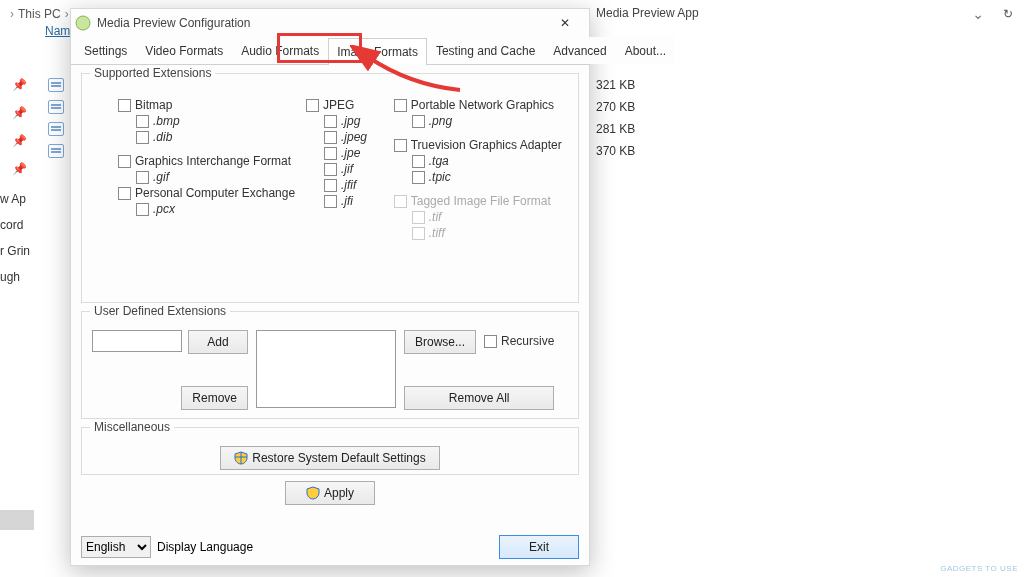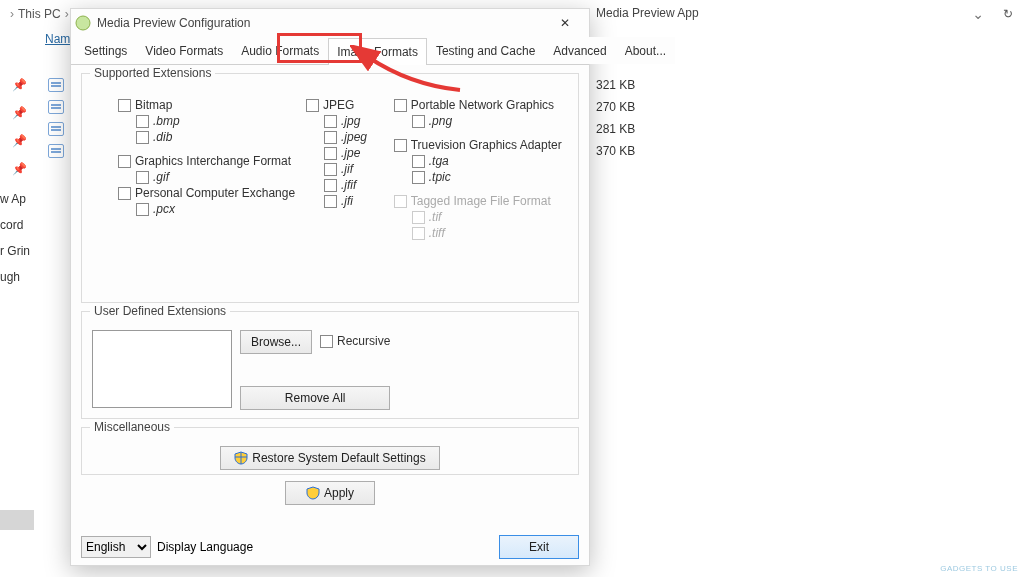--- a/index.html
+++ b/index.html
@@ -5,21 +5,21 @@
   * { box-sizing: border-box; font-family: "Segoe UI", Tahoma, sans-serif; font-size: 12px; }
   body { margin: 0; background: #fff; width: 1024px; height: 577px; overflow: hidden; position: relative; }
 
   
   .explorer-bar { position: absolute; top: 0; left: 0; right: 0; height: 28px; display: flex; align-items: center; padding: 0 6px; color: #333; }
   .explorer-bar .crumb { color: #555; }
   .explorer-bar .sep { margin: 0 4px; color: #888; }
   .refresh-btn { position: absolute; right: 6px; top: 4px; width: 20px; height: 20px; display:flex; align-items:center; justify-content:center; color:#555;}
   .chev-exp { position:absolute; right:40px; top:6px; color:#777; font-size:14px; }
 
-  .col-header { position: absolute; left: 45px; top: 32px; color: #2a6aa3; text-decoration: underline; }
+  .col-header { position: absolute; left: 45px; top: 24px; color: #2a6aa3; text-decoration: underline; }
   .right-col { position: absolute; left: 596px; top: 40px; color: #2a6aa3; }
 
   .pins { position:absolute; left:12px; top:78px; display:flex; flex-direction:column; gap:14px; color:#888; }
   .fileicon { width:16px; height:14px; background:#fff; border:1px solid #7da7d9; border-radius:2px; position:relative; }
   .fileicon::after { content:""; position:absolute; left:2px; top:3px; right:2px; height:2px; background:#7da7d9; box-shadow:0 3px 0 #7da7d9; }
   .file-row { position:absolute; left:48px; display:flex; align-items:center; gap:6px; color:#333; }
   .size-cell { position:absolute; left:596px; color:#333; }
 
   .side-fragments { position:absolute; left:0; top:192px; display:flex; flex-direction:column; gap:12px; color:#333; }
 
@@ -235,20 +235,27 @@
             <span class="box"></span>
             <span>.tiff</span>
           </label>
       </div>
     </div>
   </div>
 
   <div class="group" style="height:108px">
     <span class="group-title">User Defined Extensions</span>
     <div style="display:flex; gap:8px; align-items:flex-start">
+      <div style="display:flex; flex-direction:column; gap:32px">
+        <div style="display:flex; gap:6px">
+          <div class="inputbox" style="width:90px"></div>
+          <div class="btn" style="min-width:60px">Add</div>
+        </div>
+        <div class="btn" style="min-width:60px; align-self:flex-end">Remove</div>
+      </div>
       <div class="listbox" style="width:140px; height:78px"></div>
       <div style="display:flex; flex-direction:column; gap:32px">
         <div style="display:flex; gap:8px; align-items:center">
           <div class="btn" style="min-width:72px">Browse...</div>
           <label class="chk">
               <span class="box"></span>
               <span>Recursive</span>
             </label>
         </div>
         <div class="btn" style="min-width:80px">Remove All</div>

